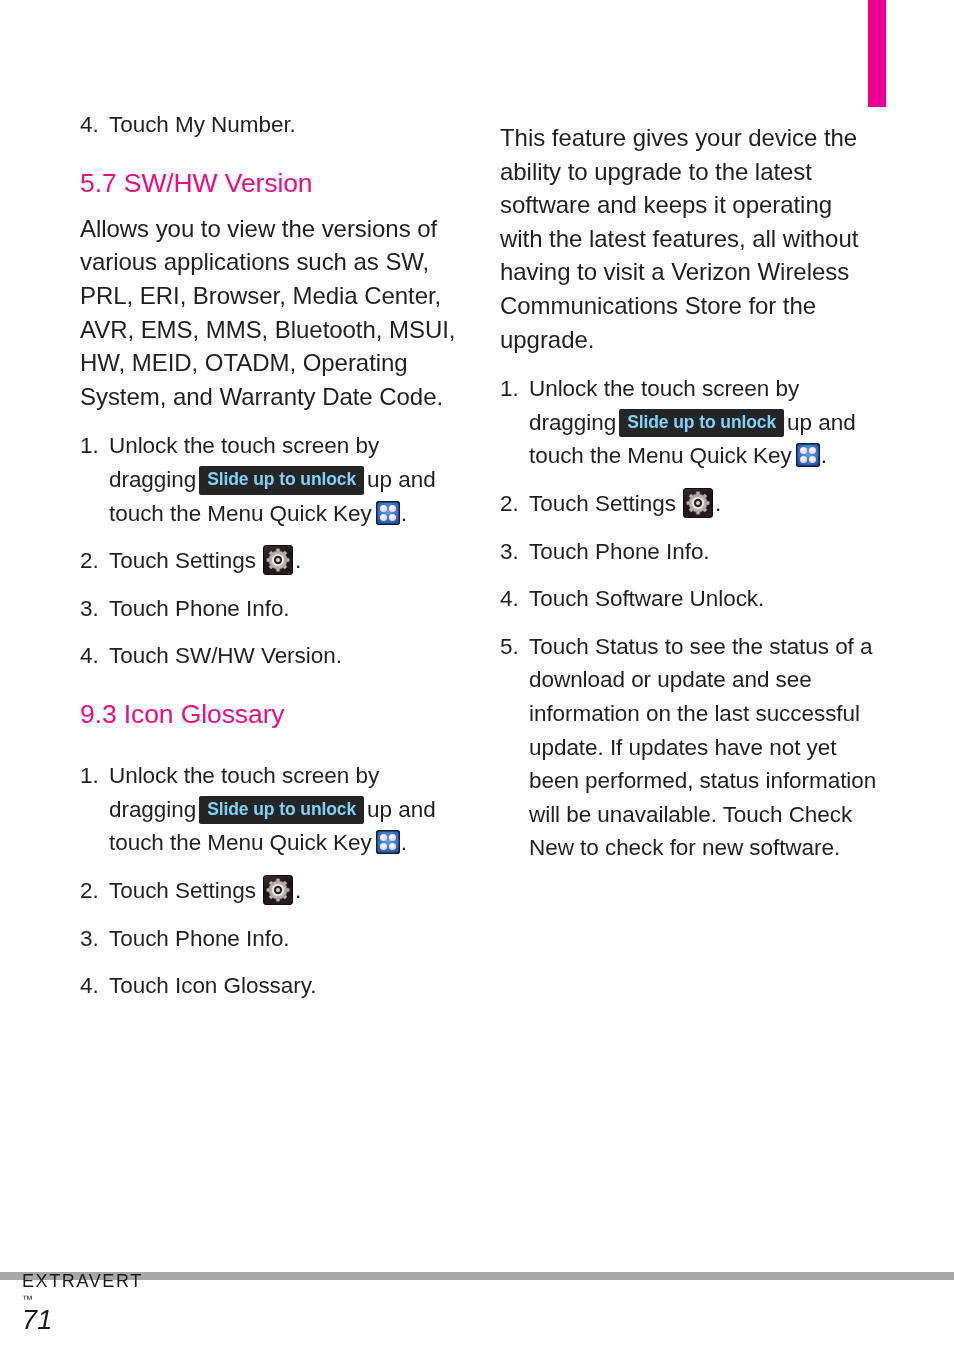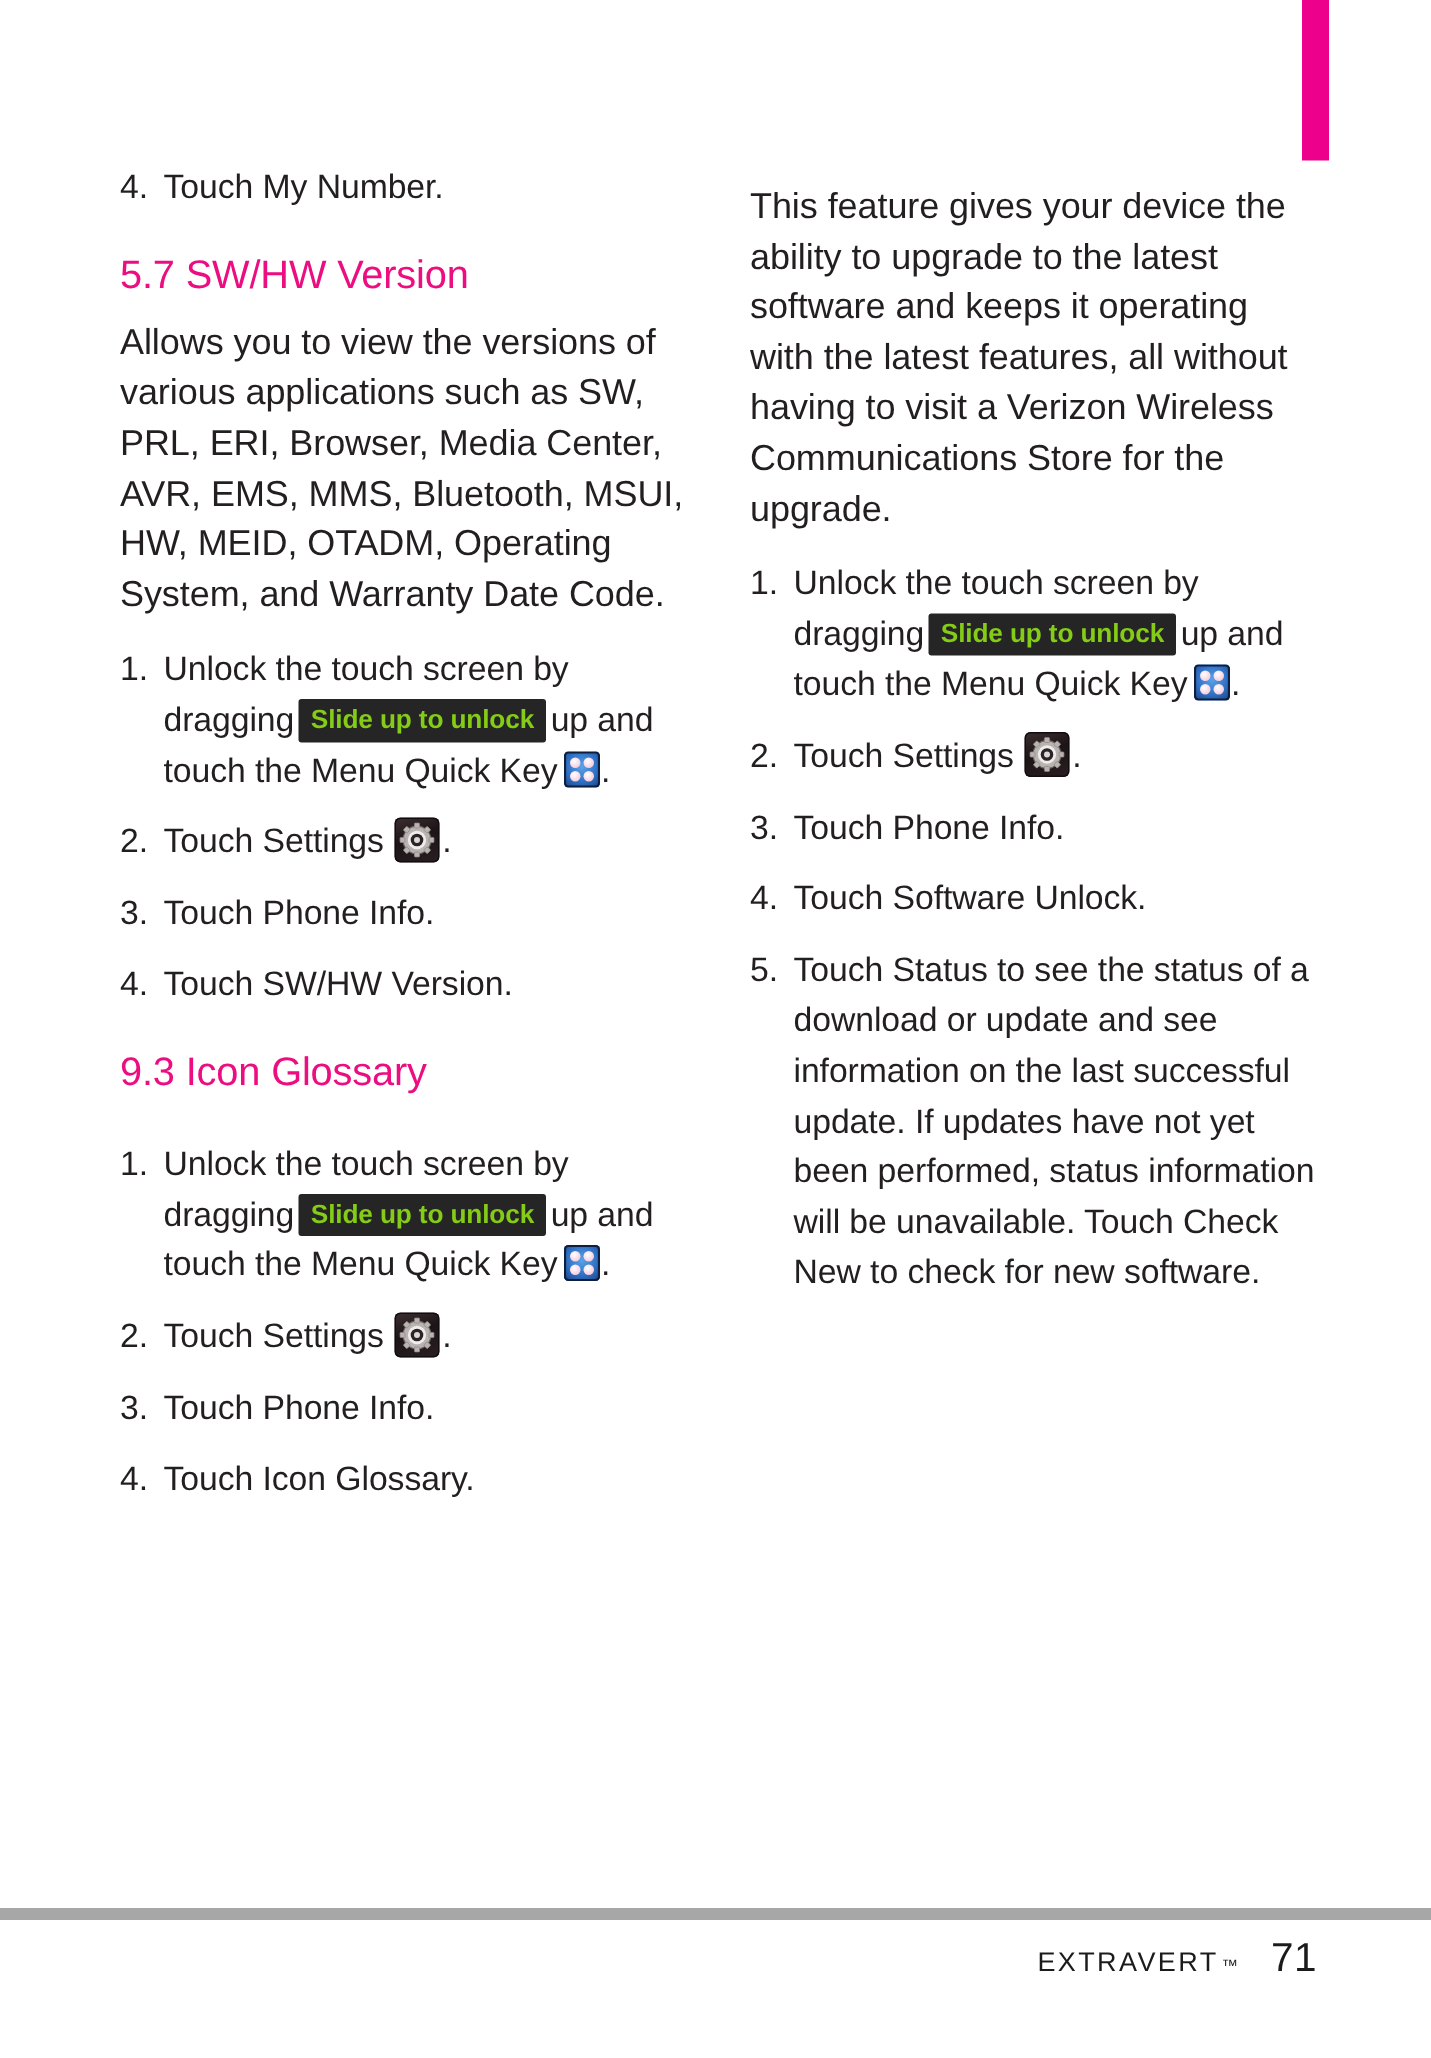--- a/index.html
+++ b/index.html
@@ -85,21 +85,21 @@
   .list-body {
     flex: 1 1 auto;
   }
 
   b, .bold { font-weight: 400; }
 
   
   .badge-unlock {
     display: inline-block;
     background: #252525;
-    color: #84cc16;
+    color: #7dd3fc;
     font-size: 17.5px;
     font-weight: 700;
     line-height: 1;
     padding: 5px 8px 6px 8px;
     border-radius: 2px;
     vertical-align: 2px;
     margin: 0 3px;
     letter-spacing: -0.1px;
     white-space: nowrap;
   }
@@ -158,21 +158,21 @@
     height: 8px;
     background: #a7a7a7;
   }
   .footer {
     position: absolute;
     left: 0;
     top: 1290px;
     width: 954px;
     height: 46px;
     display: flex;
-    flex-direction: row;
+    flex-direction: column;
     align-items: baseline;
     justify-content: flex-end;
     padding-right: 76px;
     box-sizing: border-box;
   }
   .brand {
     font-family: "Liberation Sans", sans-serif;
     font-size: 25px;
     letter-spacing: 1.6px;
     color: #1b1b1b;
@@ -186,20 +186,21 @@
     color: #1b1b1b;
     vertical-align: super;
     margin-left: 2px;
     letter-spacing: 0;
   }
   .page-number {
     font-size: 27px;
     color: #1b1b1b;
     margin-left: 22px;
     letter-spacing: 0.3px;
+    font-style: italic;
   }
 </style>
 </head>
 <body>
 
 <div class="tab-marker"></div>
 
 <div class="page">
   <div class="columns">
 

